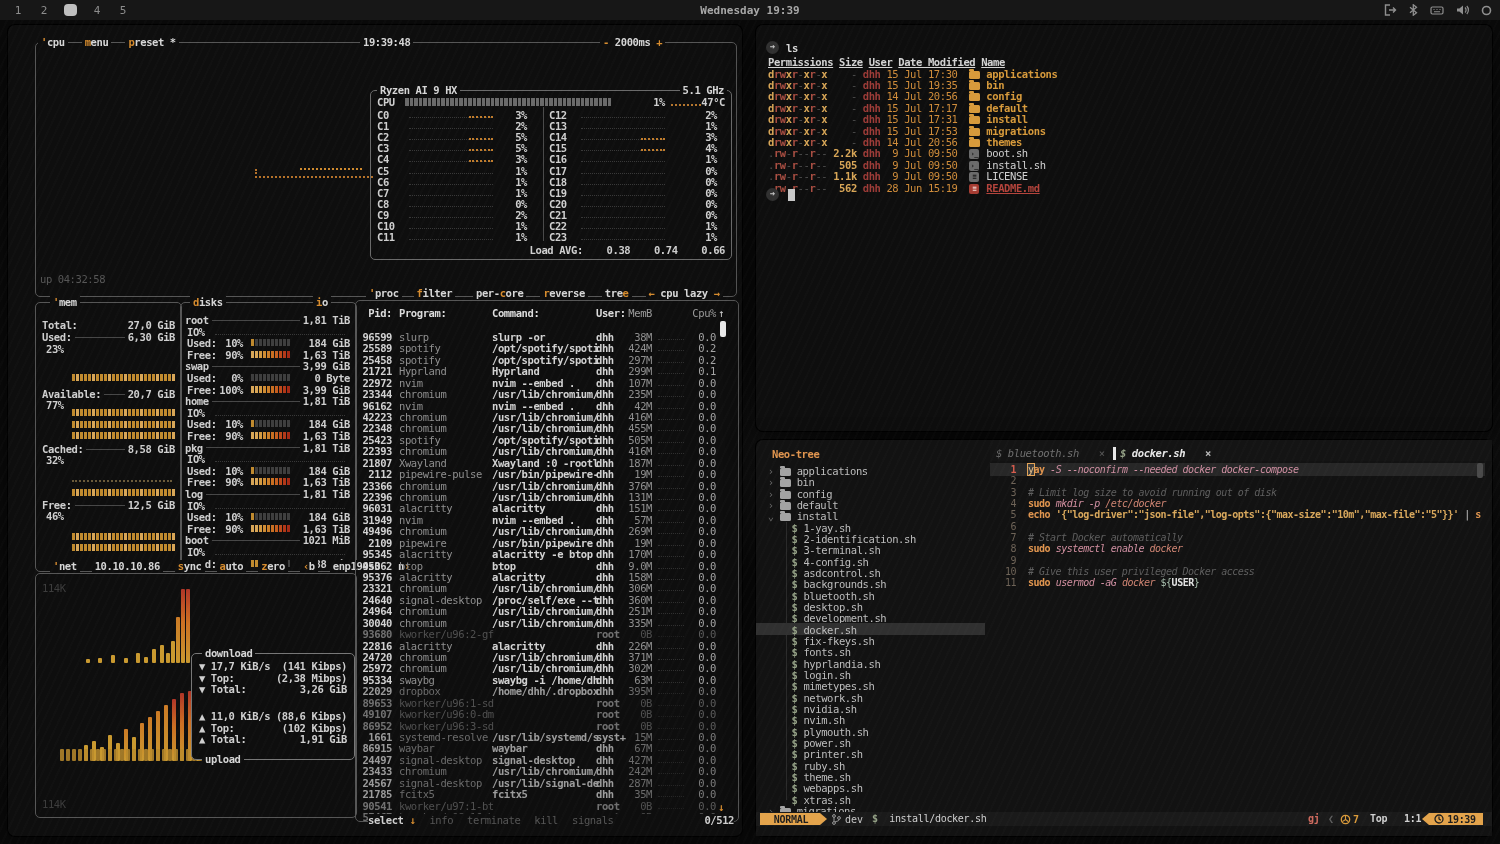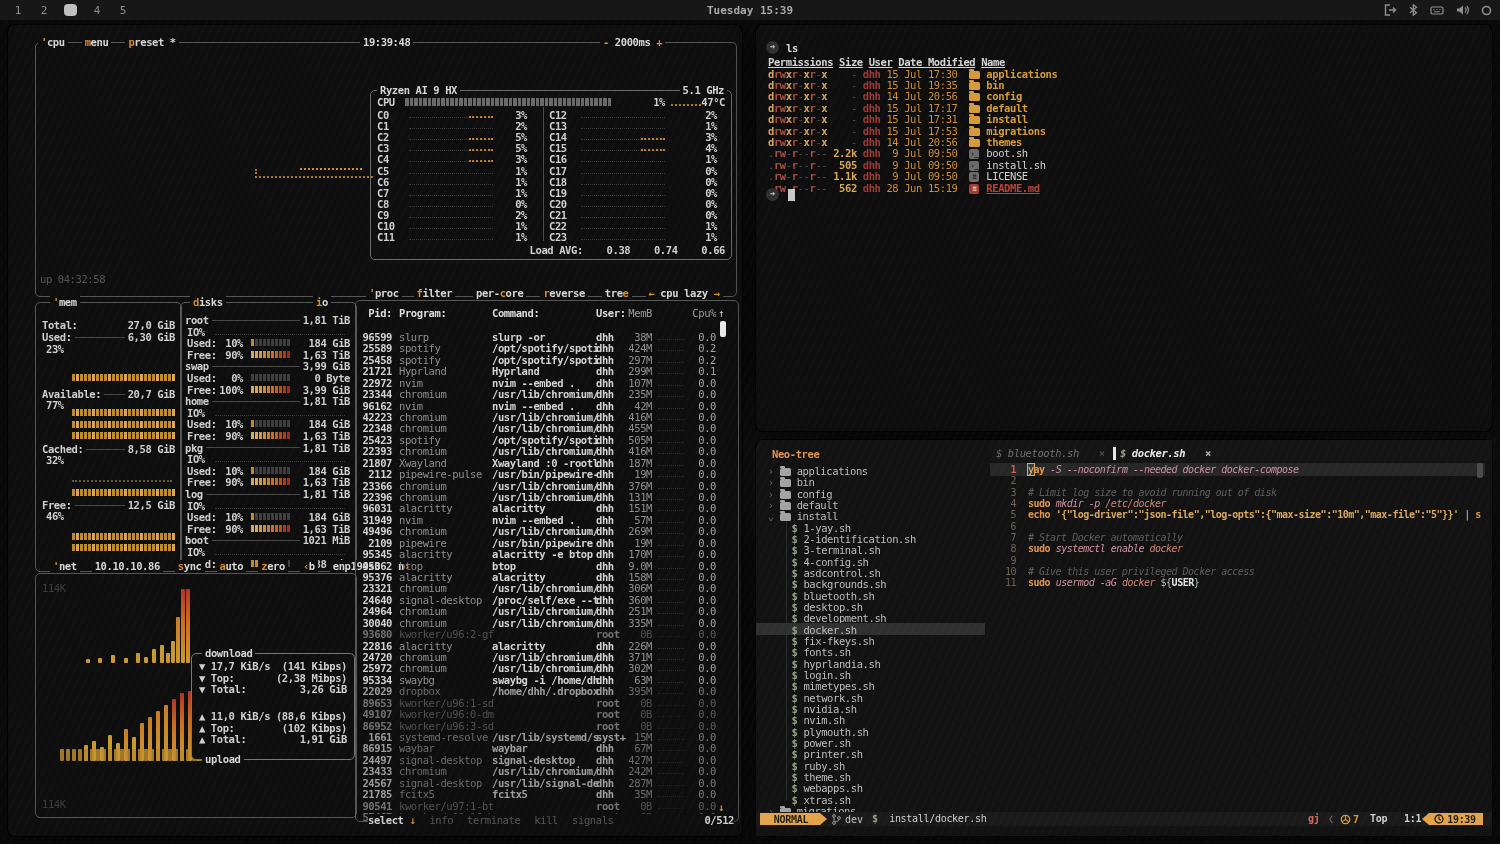--- a/index.html
+++ b/index.html
@@ -82,21 +82,21 @@
 <body>
 
 <div id="waybar">
   <div id="ws">
       <div class="wsn">1</div>
       <div class="wsn">2</div>
       <div class="wsa"></div>
       <div class="wsn">4</div>
       <div class="wsn">5</div>
     </div>
-  <div id="wclock">Tuesday 15:39</div>
+  <div id="wclock">Wednesday 19:39</div>
   <div id="tray">
       <div style="display: flex; align-items: center;">
         <span style="display: inline-flex;">
           <svg width="13" height="12" viewBox="0 0 13 12">
             <path d="M6 1H1.5v10H6" fill="none" stroke="#8f8f8f" stroke-width="1.4"></path>
             <path d="M5 6h6M9 3.5 11.5 6 9 8.5" fill="none" stroke="#8f8f8f" stroke-width="1.4"></path>
           </svg>
         </span>
       </div>
       <div style="display: flex; align-items: center;">

